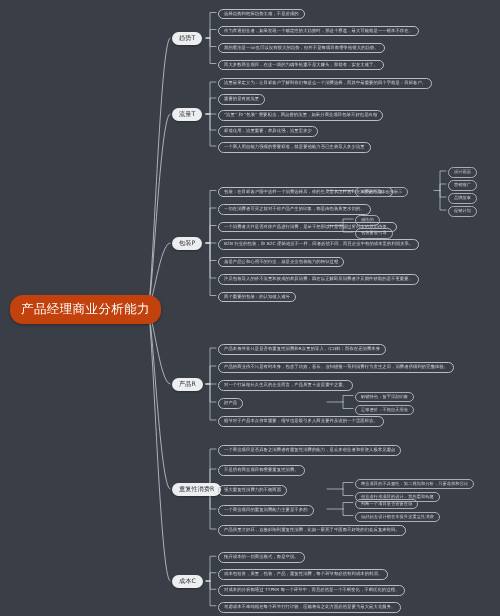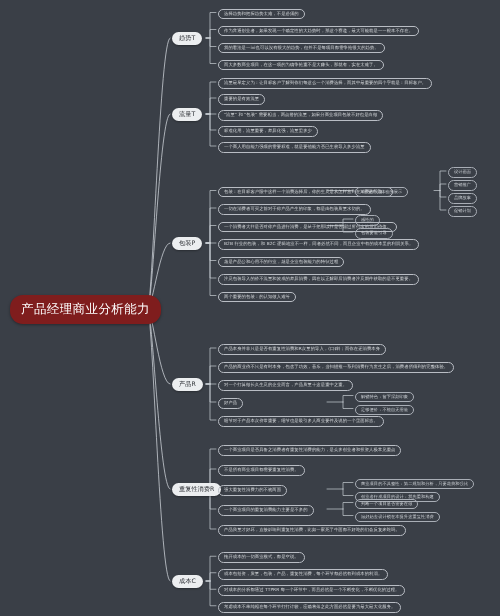--- a/index.html
+++ b/index.html
@@ -8,21 +8,21 @@
     background:#3a3f47;
     font-family:"DejaVu Sans","Liberation Sans",sans-serif;
     overflow:hidden;
     position:relative;
   }
   #canvas{position:absolute;inset:0;width:500px;height:616px;}
   svg.links{position:absolute;left:0;top:0;width:500px;height:616px;pointer-events:none;}
 
   .root-node{
     position:absolute;
-    background:#7f1d1d;
+    background:#c2410c;
     color:#ffffff;
     border-radius:13px;
     padding:6px 11px;
     font-size:12.5px;
     letter-spacing:.4px;
     white-space:nowrap;
     box-shadow:0 1px 3px rgba(0,0,0,.35);
   }
 
   .branch-node{

